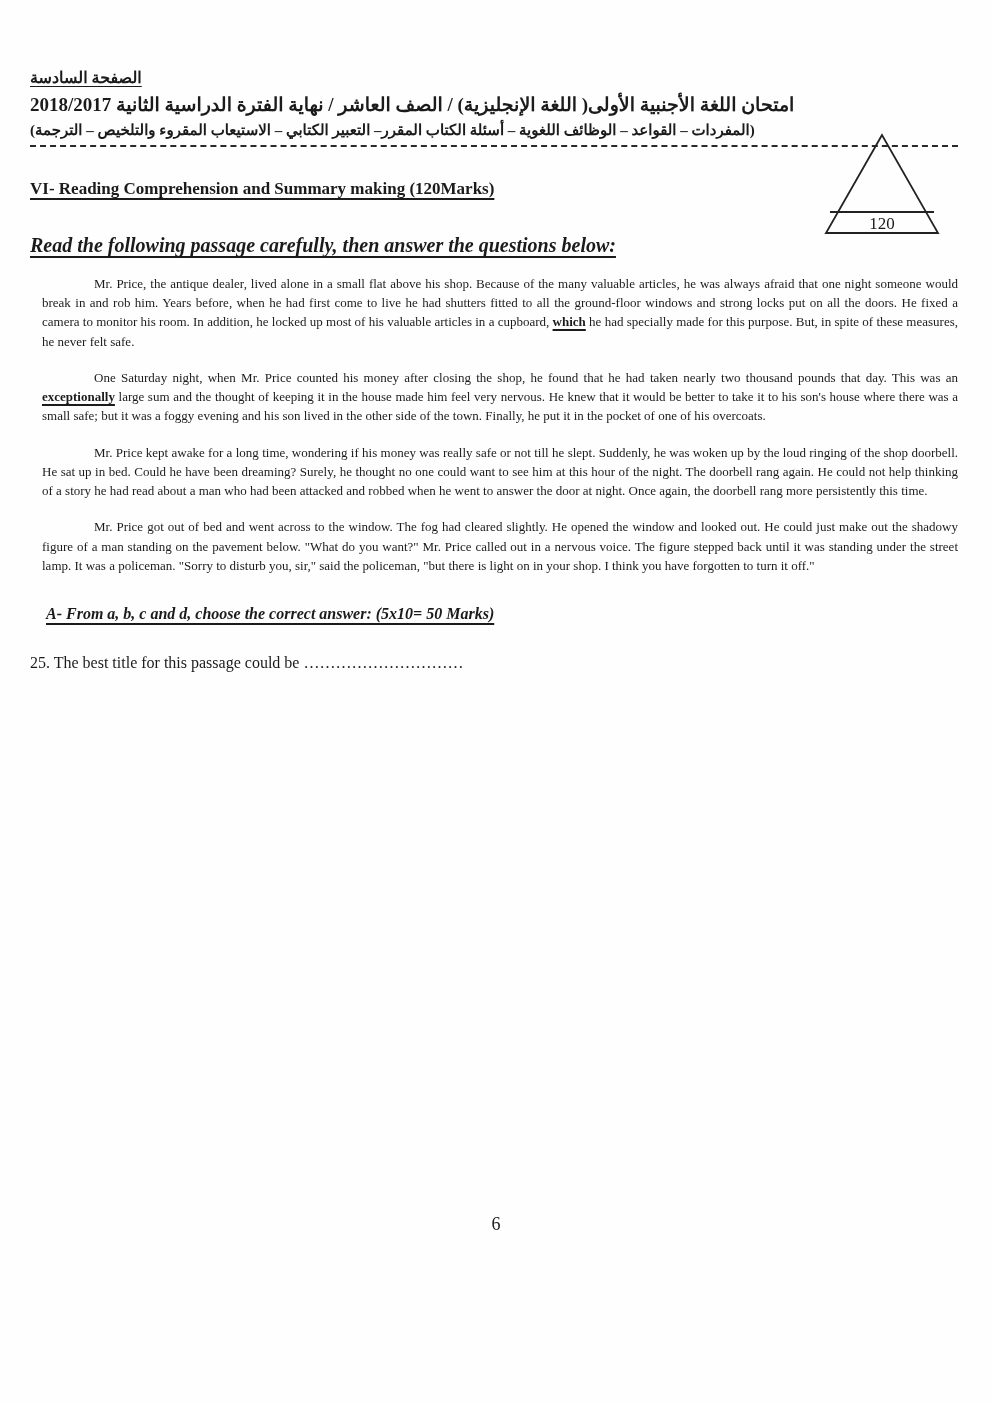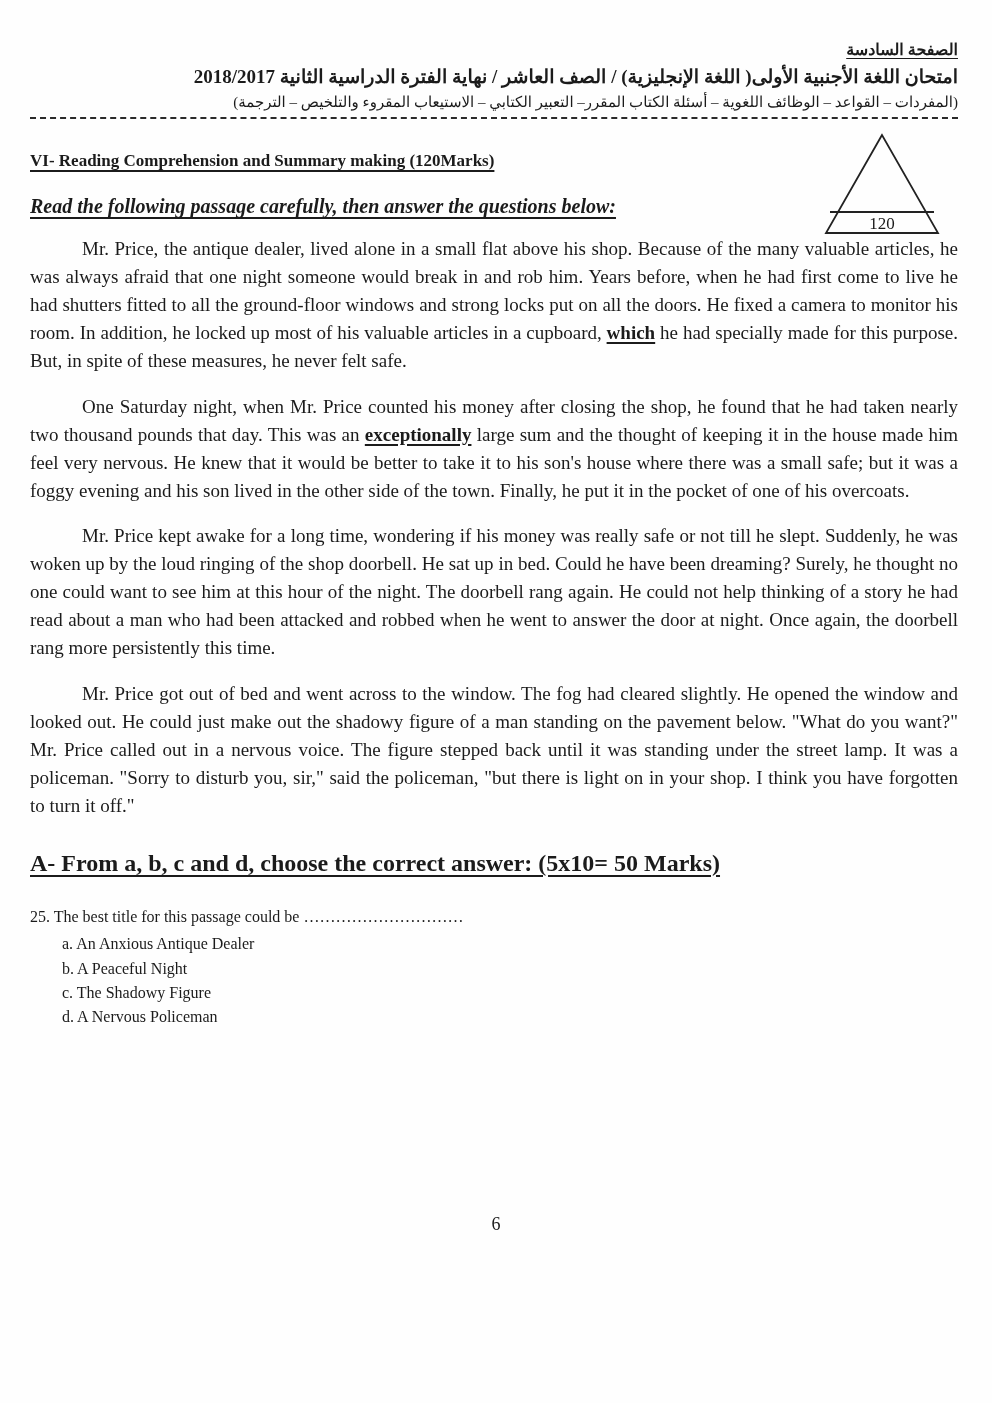--- a/index.html
+++ b/index.html
@@ -8,80 +8,82 @@
     width: 992px;
     height: 1403px;
     margin: 0 auto;
     background: #fefefe;
     color: #1b1b1b;
     font-family: "Liberation Serif", "DejaVu Serif", serif;
     box-sizing: border-box;
     padding: 40px 34px 0 30px;
     overflow: hidden;
   }
-  header { text-align: right; }
+  header { text-align: left; margin-top: 28px; }
   .ar-label {
     font-size: 16px;
     font-weight: bold;
     text-decoration: underline;
     text-underline-offset: 3px;
     margin-bottom: 6px;
   }
   .ar-title {
     font-size: 19px;
     font-weight: bold;
     margin-bottom: 5px;
   }
   .ar-components {
     font-size: 15px;
-    font-weight: normal;
+    font-weight: bold;
     margin-bottom: 6px;
   }
   .divider {
     border-bottom: 2px dashed #2a2a2a;
     margin: 2px 0 0 0;
   }
   .title {
     margin: 32px 0 0 0;
     text-align: left;
     font-size: 17px;
     font-weight: bold;
     text-decoration: underline;
     text-decoration-thickness: 2px;
     text-underline-offset: 4px;
   }
   .instruction {
-    margin-top: 24px;
+    margin-top: 35px;
     font-size: 20px;
     font-weight: bold;
     font-style: italic;
     text-decoration: underline;
     text-decoration-thickness: 2px;
     text-underline-offset: 4px;
   }
   .para {
-    margin: 17px 0 0 0;
-    font-size: 19px;
+    margin: 17px 0 0 12px;
+    font-size: 13px;
     line-height: 1.48;
     text-align: justify;
     text-indent: 52px;
   }
   .kw {
     font-weight: bold;
     text-decoration: underline;
     text-decoration-thickness: 2px;
     text-underline-offset: 3px;
   }
   .section-a {
     margin-top: 30px;
-    font-size: 24px;
+    font-size: 16px;
     font-weight: bold;
+    font-style: italic;
     text-decoration: underline;
     text-decoration-thickness: 2px;
     text-underline-offset: 4px;
+    margin-left: 16px;
   }
   .question { margin-top: 28px; font-size: 16px; }
   .stem { line-height: 1.45; }
   .options { margin-top: 4px; padding-left: 32px; }
   .option { line-height: 1.52; }
   .triangle {
     position: absolute;
     top: 132px;
     right: 50px;
     width: 120px;
@@ -126,23 +128,17 @@
   <p class="para"><span>One Saturday night, when Mr. Price counted his money after closing the shop, he found that he had taken nearly two thousand pounds that day. This was an </span><span class="kw">exceptionally</span><span> large sum and the thought of keeping it in the house made him feel very nervous. He knew that it would be better to take it to his son's house where there was a small safe; but it was a foggy evening and his son lived in the other side of the town. Finally, he put it in the pocket of one of his overcoats.</span></p>
 
   <p class="para">Mr. Price kept awake for a long time, wondering if his money was really safe or not till he slept. Suddenly, he was woken up by the loud ringing of the shop doorbell. He sat up in bed. Could he have been dreaming? Surely, he thought no one could want to see him at this hour of the night. The doorbell rang again. He could not help thinking of a story he had read about a man who had been attacked and robbed when he went to answer the door at night. Once again, the doorbell rang more persistently this time.</p>
 
   <p class="para">Mr. Price got out of bed and went across to the window. The fog had cleared slightly. He opened the window and looked out. He could just make out the shadowy figure of a man standing on the pavement below. "What do you want?" Mr. Price called out in a nervous voice. The figure stepped back until it was standing under the street lamp. It was a policeman. "Sorry to disturb you, sir," said the policeman, "but there is light on in your shop. I think you have forgotten to turn it off."</p>
 
   <div class="section-a">A- From a, b, c and d, choose the correct answer: (5x10= 50 Marks)</div>
 
   <div class="question">
     <div class="stem">25. The best title for this passage could be …………………………</div>
-    <div class="options">
-      <div class="option">a. An Anxious Antique Dealer</div>
-      <div class="option">b. A Peaceful Night</div>
-      <div class="option">c. The Shadowy Figure</div>
-      <div class="option">d. A Nervous Policeman</div>
-    </div>
   </div>
 
   <div class="page-number">6</div>
 
 </div>
 
 </body></html>

